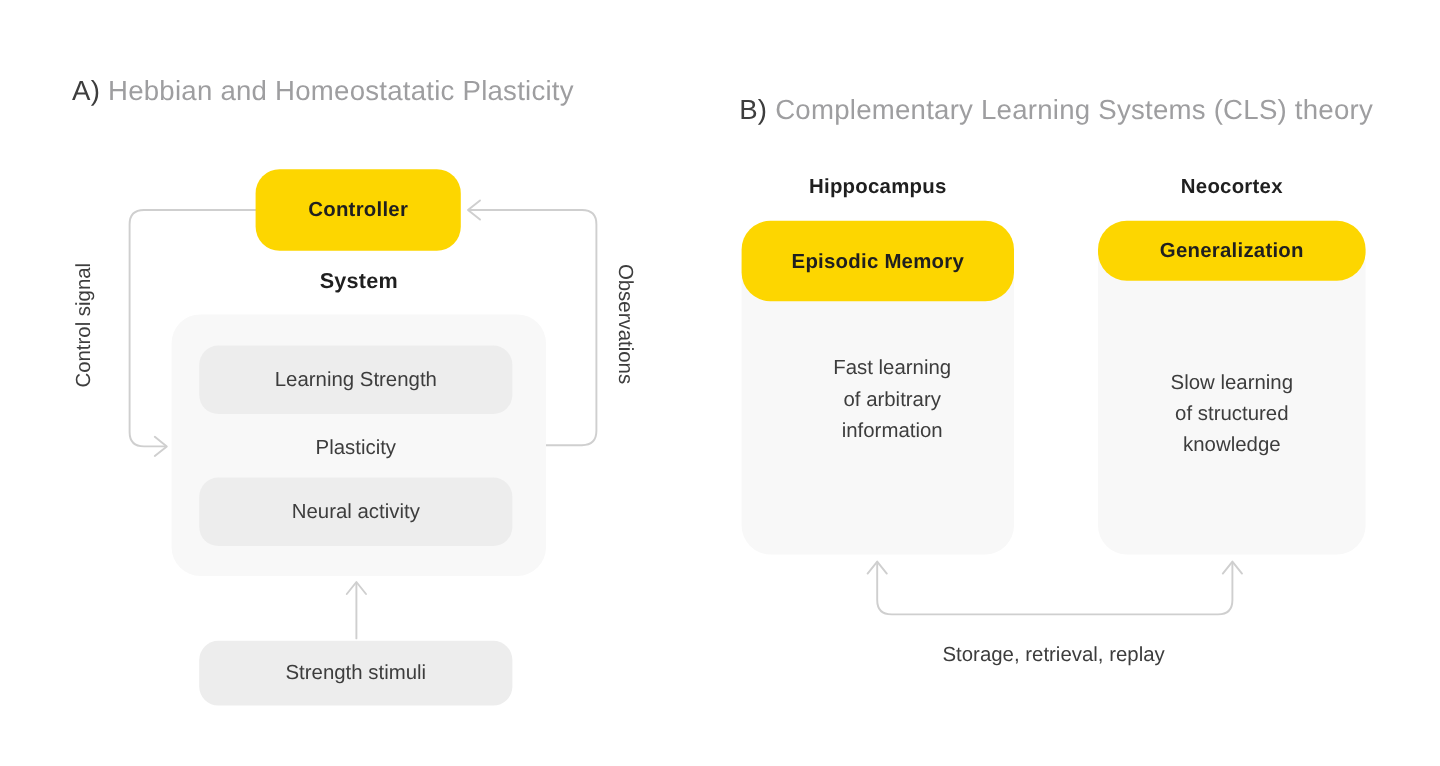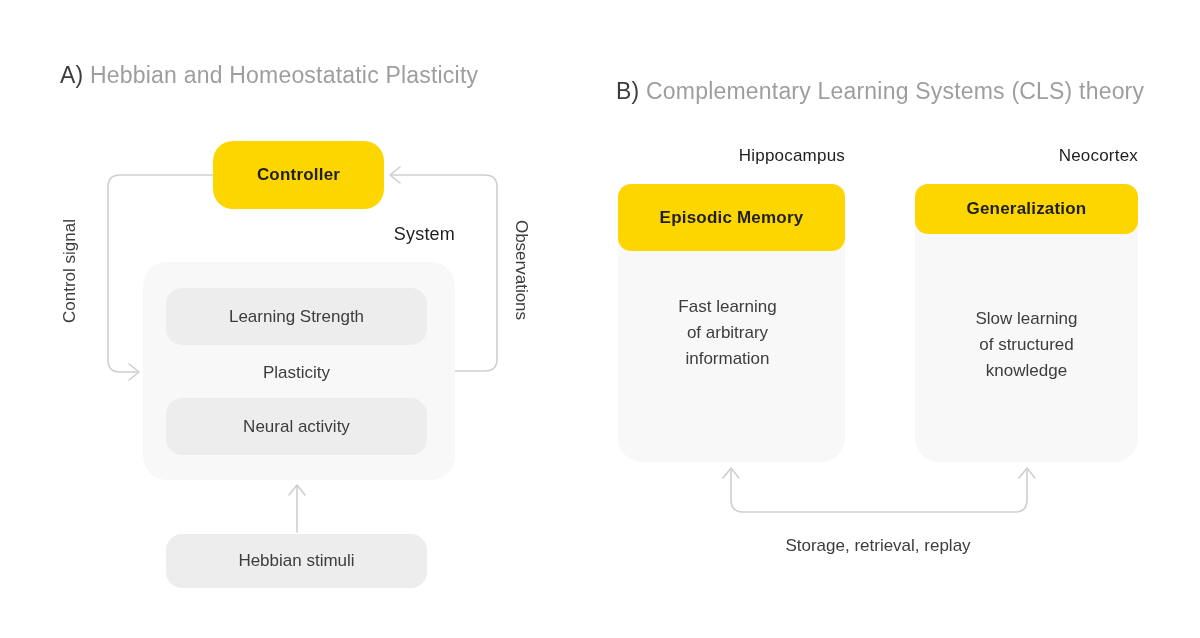--- a/index.html
+++ b/index.html
@@ -16,36 +16,36 @@
   html,body{width:1200px;height:638px;background:#ffffff;overflow:hidden;}
   body{font-family:"Liberation Sans","DejaVu Sans",sans-serif;position:relative;}
   .abs{position:absolute;}
 
   .panel-title{font-size:23px;letter-spacing:.2px;white-space:nowrap;}
   .panel-title .prefix{color:var(--title-prefix);font-weight:400;}
   .panel-title .rest{color:var(--title-muted);font-weight:300;}
 
   .yellow-box{
     background:var(--accent-yellow);
-    border-radius:13px;
+    border-radius:24px;
     display:flex;align-items:center;justify-content:center;
     color:var(--heading-dark);font-size:17px;font-weight:600;letter-spacing:.2px;
   }
   .gray-box{
     background:var(--box-gray);
     border-radius:16px;
     display:flex;align-items:center;justify-content:center;
     color:var(--body-text);font-size:17px;
   }
   .container-box{
     background:var(--container-gray);
     border-radius:24px;
   }
   .heading-label{
-    color:var(--heading-dark);font-size:17px;font-weight:400;text-align:right;letter-spacing:.2px;
+    color:var(--heading-dark);font-size:17px;font-weight:700;text-align:center;letter-spacing:.2px;
   }
   .system-label{font-size:18px;}
   .body-label{
     color:var(--body-text);font-size:17px;text-align:center;
   }
   .multi{white-space:pre-line;line-height:26px;}
   .rot{
     width:220px;height:18px;line-height:18px;text-align:center;white-space:nowrap;
   }
   .rot.ccw{transform:rotate(-90deg);}
@@ -95,37 +95,37 @@
   <span>Learning Strength</span>
 </div>
 
 <div class="abs body-label" style="left:166px;top:363px;width:261px;">Plasticity</div>
 
 <div class="abs gray-box" style="left:166px;top:398px;width:261px;height:57px;">
   <span>Neural activity</span>
 </div>
 
 <div class="abs gray-box" style="left:166px;top:534px;width:261px;height:54px;">
-  <span>Hebbian stimuli</span>
+  <span>Strength stimuli</span>
 </div>
 
 <div class="abs body-label rot ccw" style="left:-40px;top:262px;">Control signal</div>
 
 <div class="abs body-label rot cw" style="left:411px;top:261px;">Observations</div>
 
 <div class="abs panel-title" style="left:616px;top:78px;">
   <span class="prefix">B)</span><span class="rest"> Complementary Learning Systems (CLS) theory</span>
 </div>
 
 <div class="abs heading-label" style="left:618px;top:146px;width:227px;">Hippocampus</div>
 <div class="abs container-box" style="left:618px;top:195px;width:227px;height:267px;"></div>
 <div class="abs yellow-box" style="left:618px;top:184px;width:227px;height:67px;">
   <span>Episodic Memory</span>
 </div>
-<div class="abs body-label multi" style="left:614px;top:294px;width:227px;">Fast learning
+<div class="abs body-label multi" style="left:630px;top:294px;width:227px;">Fast learning
 of arbitrary
 information</div>
 
 <div class="abs heading-label" style="left:915px;top:146px;width:223px;">Neocortex</div>
 <div class="abs container-box" style="left:915px;top:195px;width:223px;height:267px;"></div>
 <div class="abs yellow-box" style="left:915px;top:184px;width:223px;height:50px;">
   <span>Generalization</span>
 </div>
 <div class="abs body-label multi" style="left:915px;top:294px;width:223px;margin-top:12px;">Slow learning
 of structured

